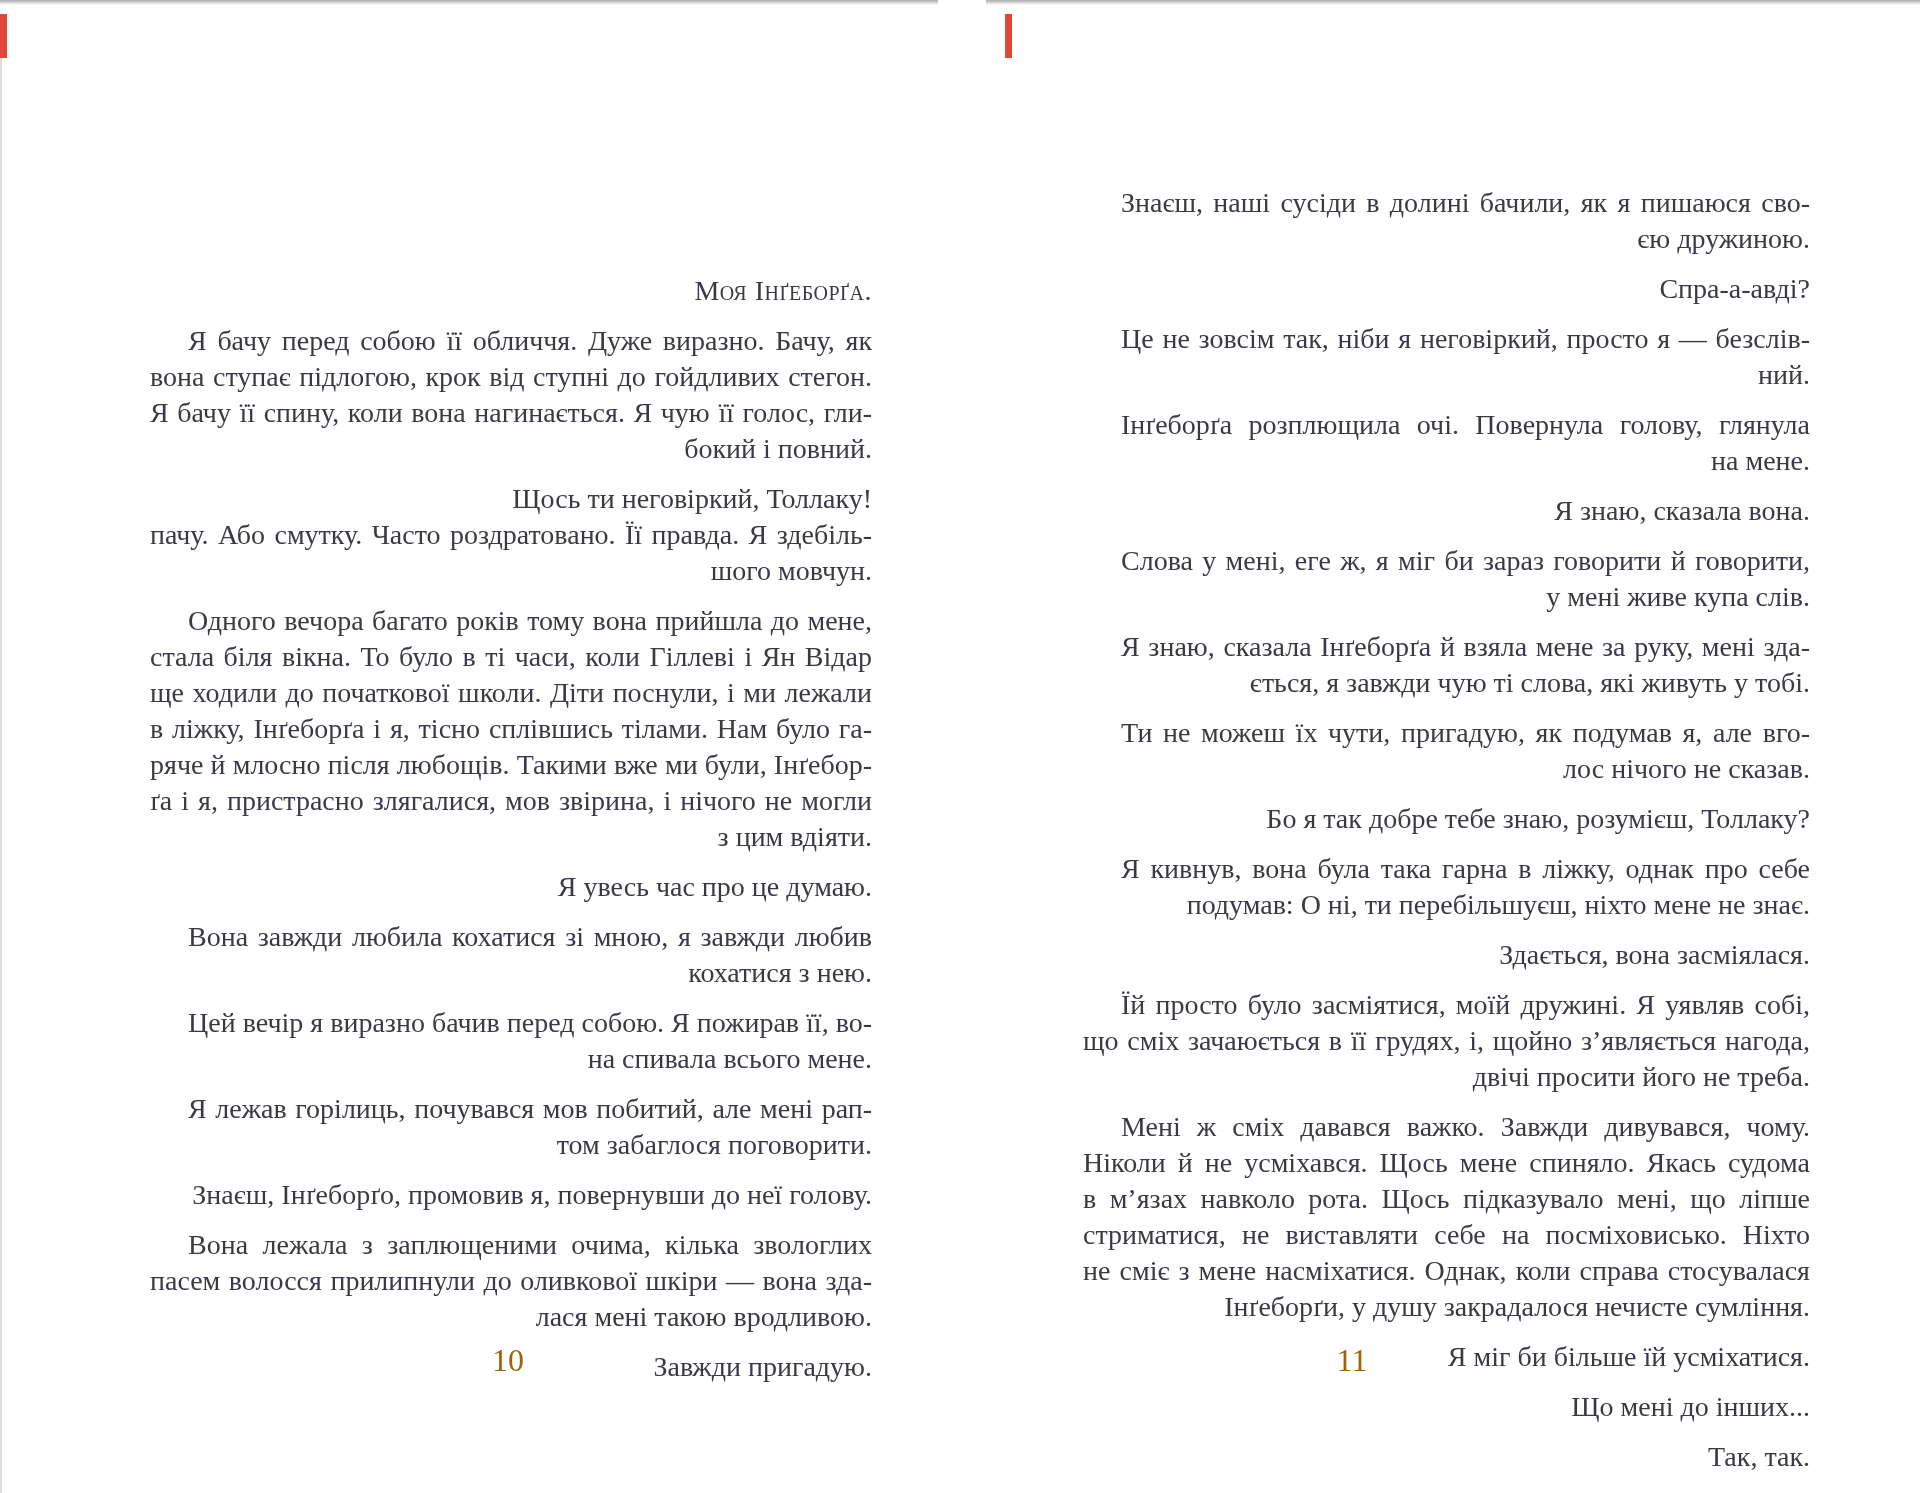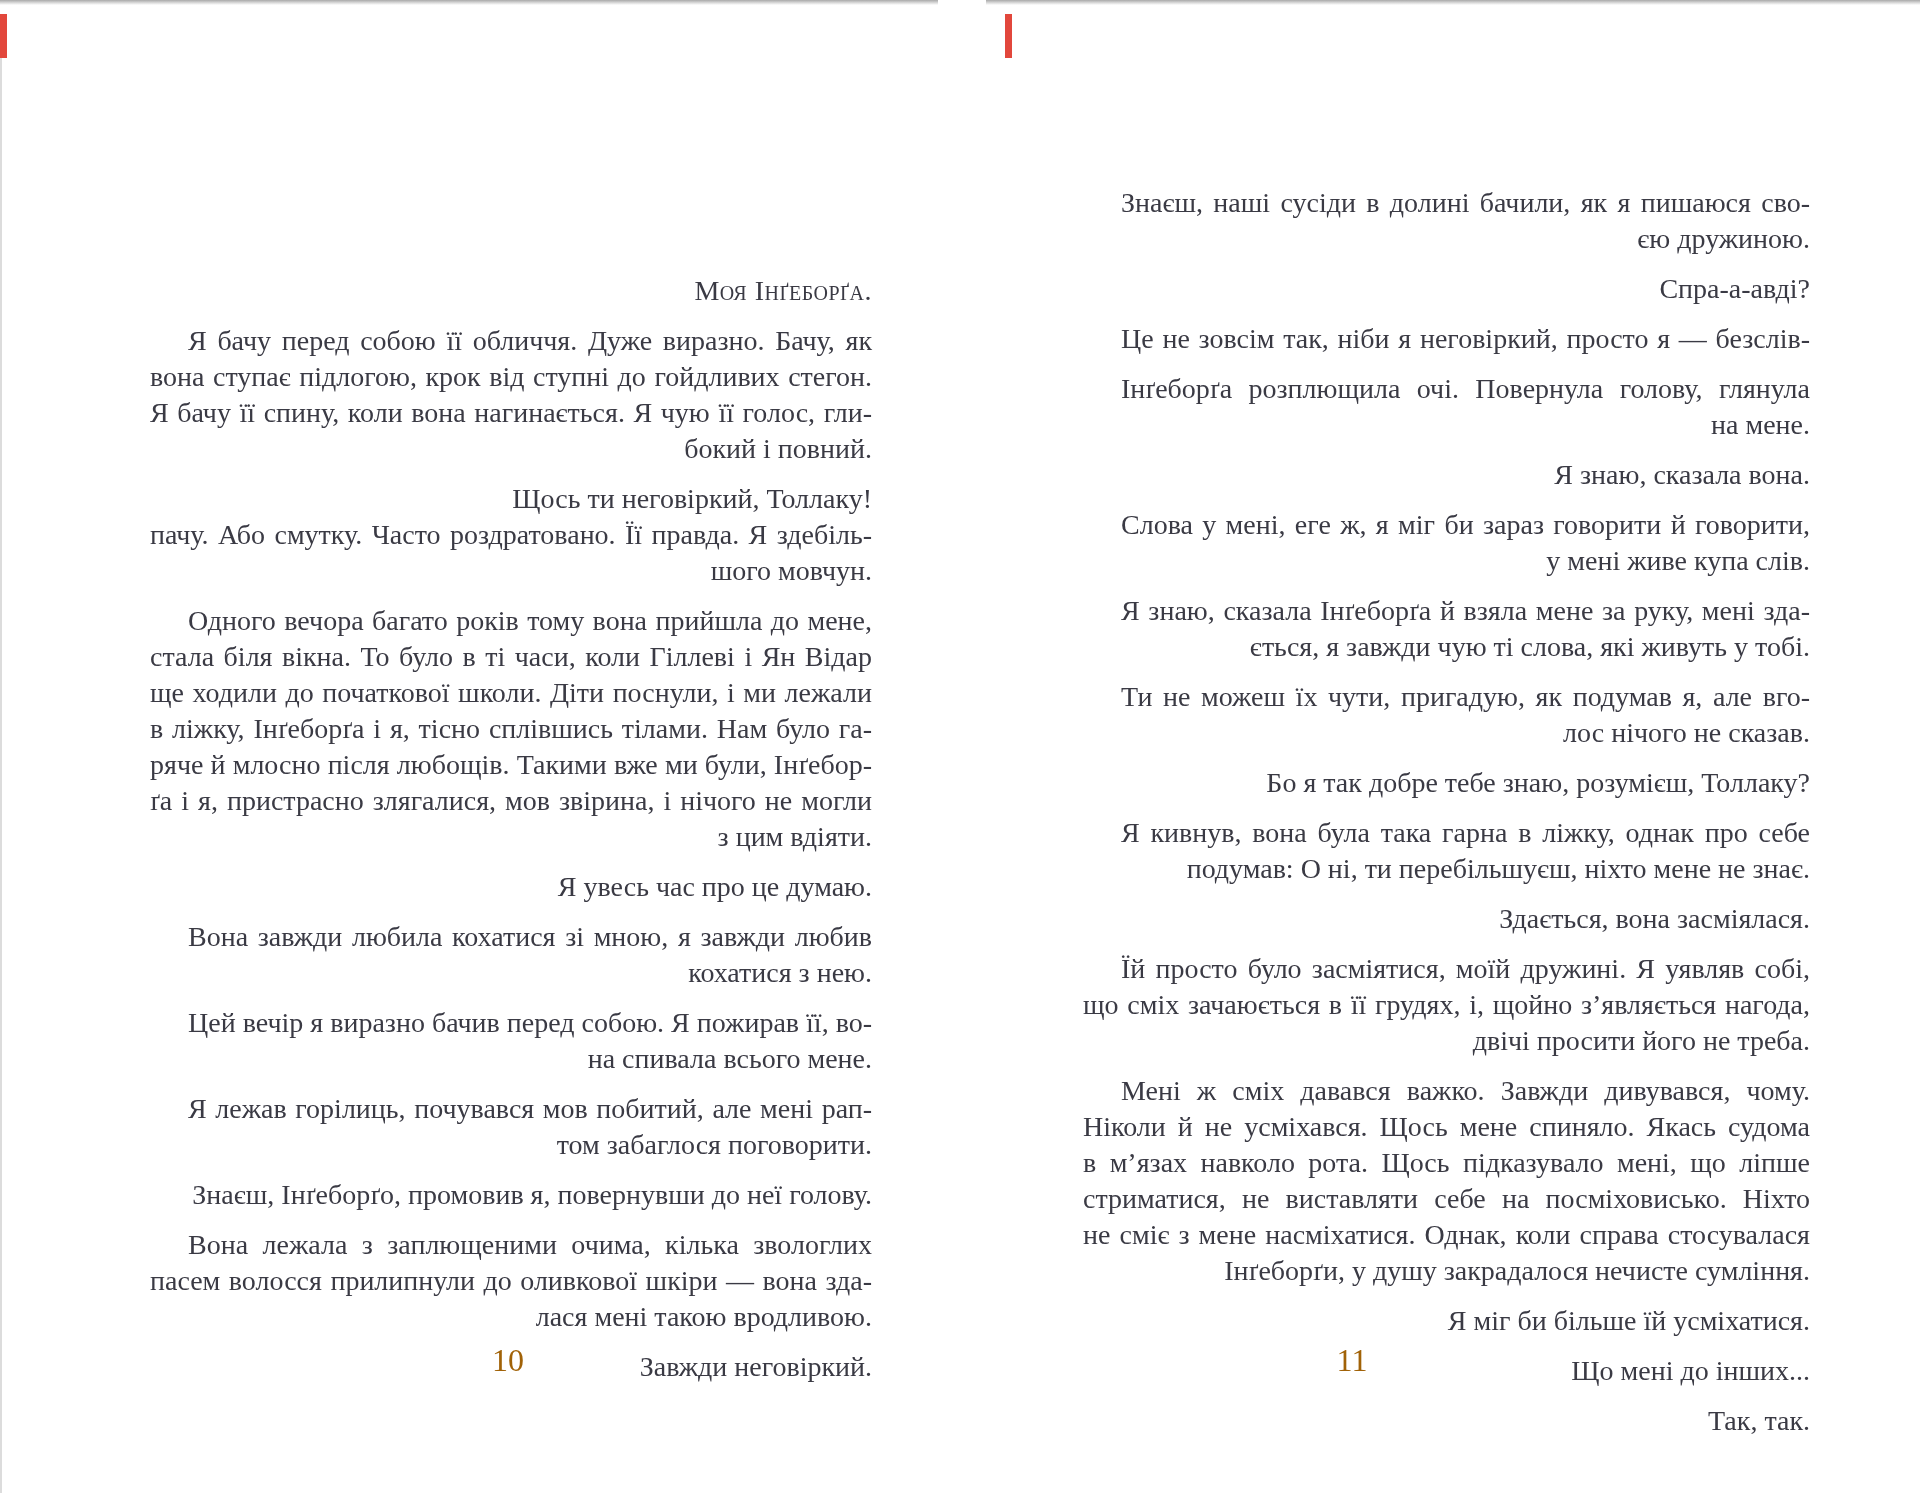--- a/index.html
+++ b/index.html
@@ -90,27 +90,28 @@
     <div class="line j ind">Вона завжди любила кохатися зі мною, я завжди любив</div>
     <div class="line">кохатися з нею.</div>
     <div class="line j ind">Цей вечір я виразно бачив перед собою. Я пожирав її, во-</div>
     <div class="line">на спивала всього мене.</div>
     <div class="line j ind">Я лежав горілиць, почувався мов побитий, але мені рап-</div>
     <div class="line">том забаглося поговорити.</div>
     <div class="line ind">Знаєш, Інґеборґо, промовив я, повернувши до неї голову.</div>
     <div class="line j ind">Вона лежала з заплющеними очима, кілька звологлих</div>
     <div class="line j">пасем волосся прилипнули до оливкової шкіри — вона зда-</div>
     <div class="line">лася мені такою вродливою.</div>
-    <div class="line ind">Завжди неговіркий.</div>
+    <div class="line ind">Завжди пригадую.</div>
   </div>
 <div class="page pg-right">
     <div class="line j ind">Знаєш, наші сусіди в долині бачили, як я пишаюся сво-</div>
     <div class="line">єю дружиною.</div>
     <div class="line ind">Спра-а-авді?</div>
     <div class="line j ind">Це не зовсім так, ніби я неговіркий, просто я — безслів-</div>
+    <div class="line">ний.</div>
     <div class="line j ind">Інґеборґа розплющила очі. Повернула голову, глянула</div>
     <div class="line">на мене.</div>
     <div class="line ind">Я знаю, сказала вона.</div>
     <div class="line j ind">Слова у мені, еге ж, я міг би зараз говорити й говорити,</div>
     <div class="line">у мені живе купа слів.</div>
     <div class="line j ind">Я знаю, сказала Інґеборґа й взяла мене за руку, мені зда-</div>
     <div class="line">ється, я завжди чую ті слова, які живуть у тобі.</div>
     <div class="line j ind">Ти не можеш їх чути, пригадую, як подумав я, але вго-</div>
     <div class="line">лос нічого не сказав.</div>
     <div class="line ind">Бо я так добре тебе знаю, розумієш, Толлаку?</div>

